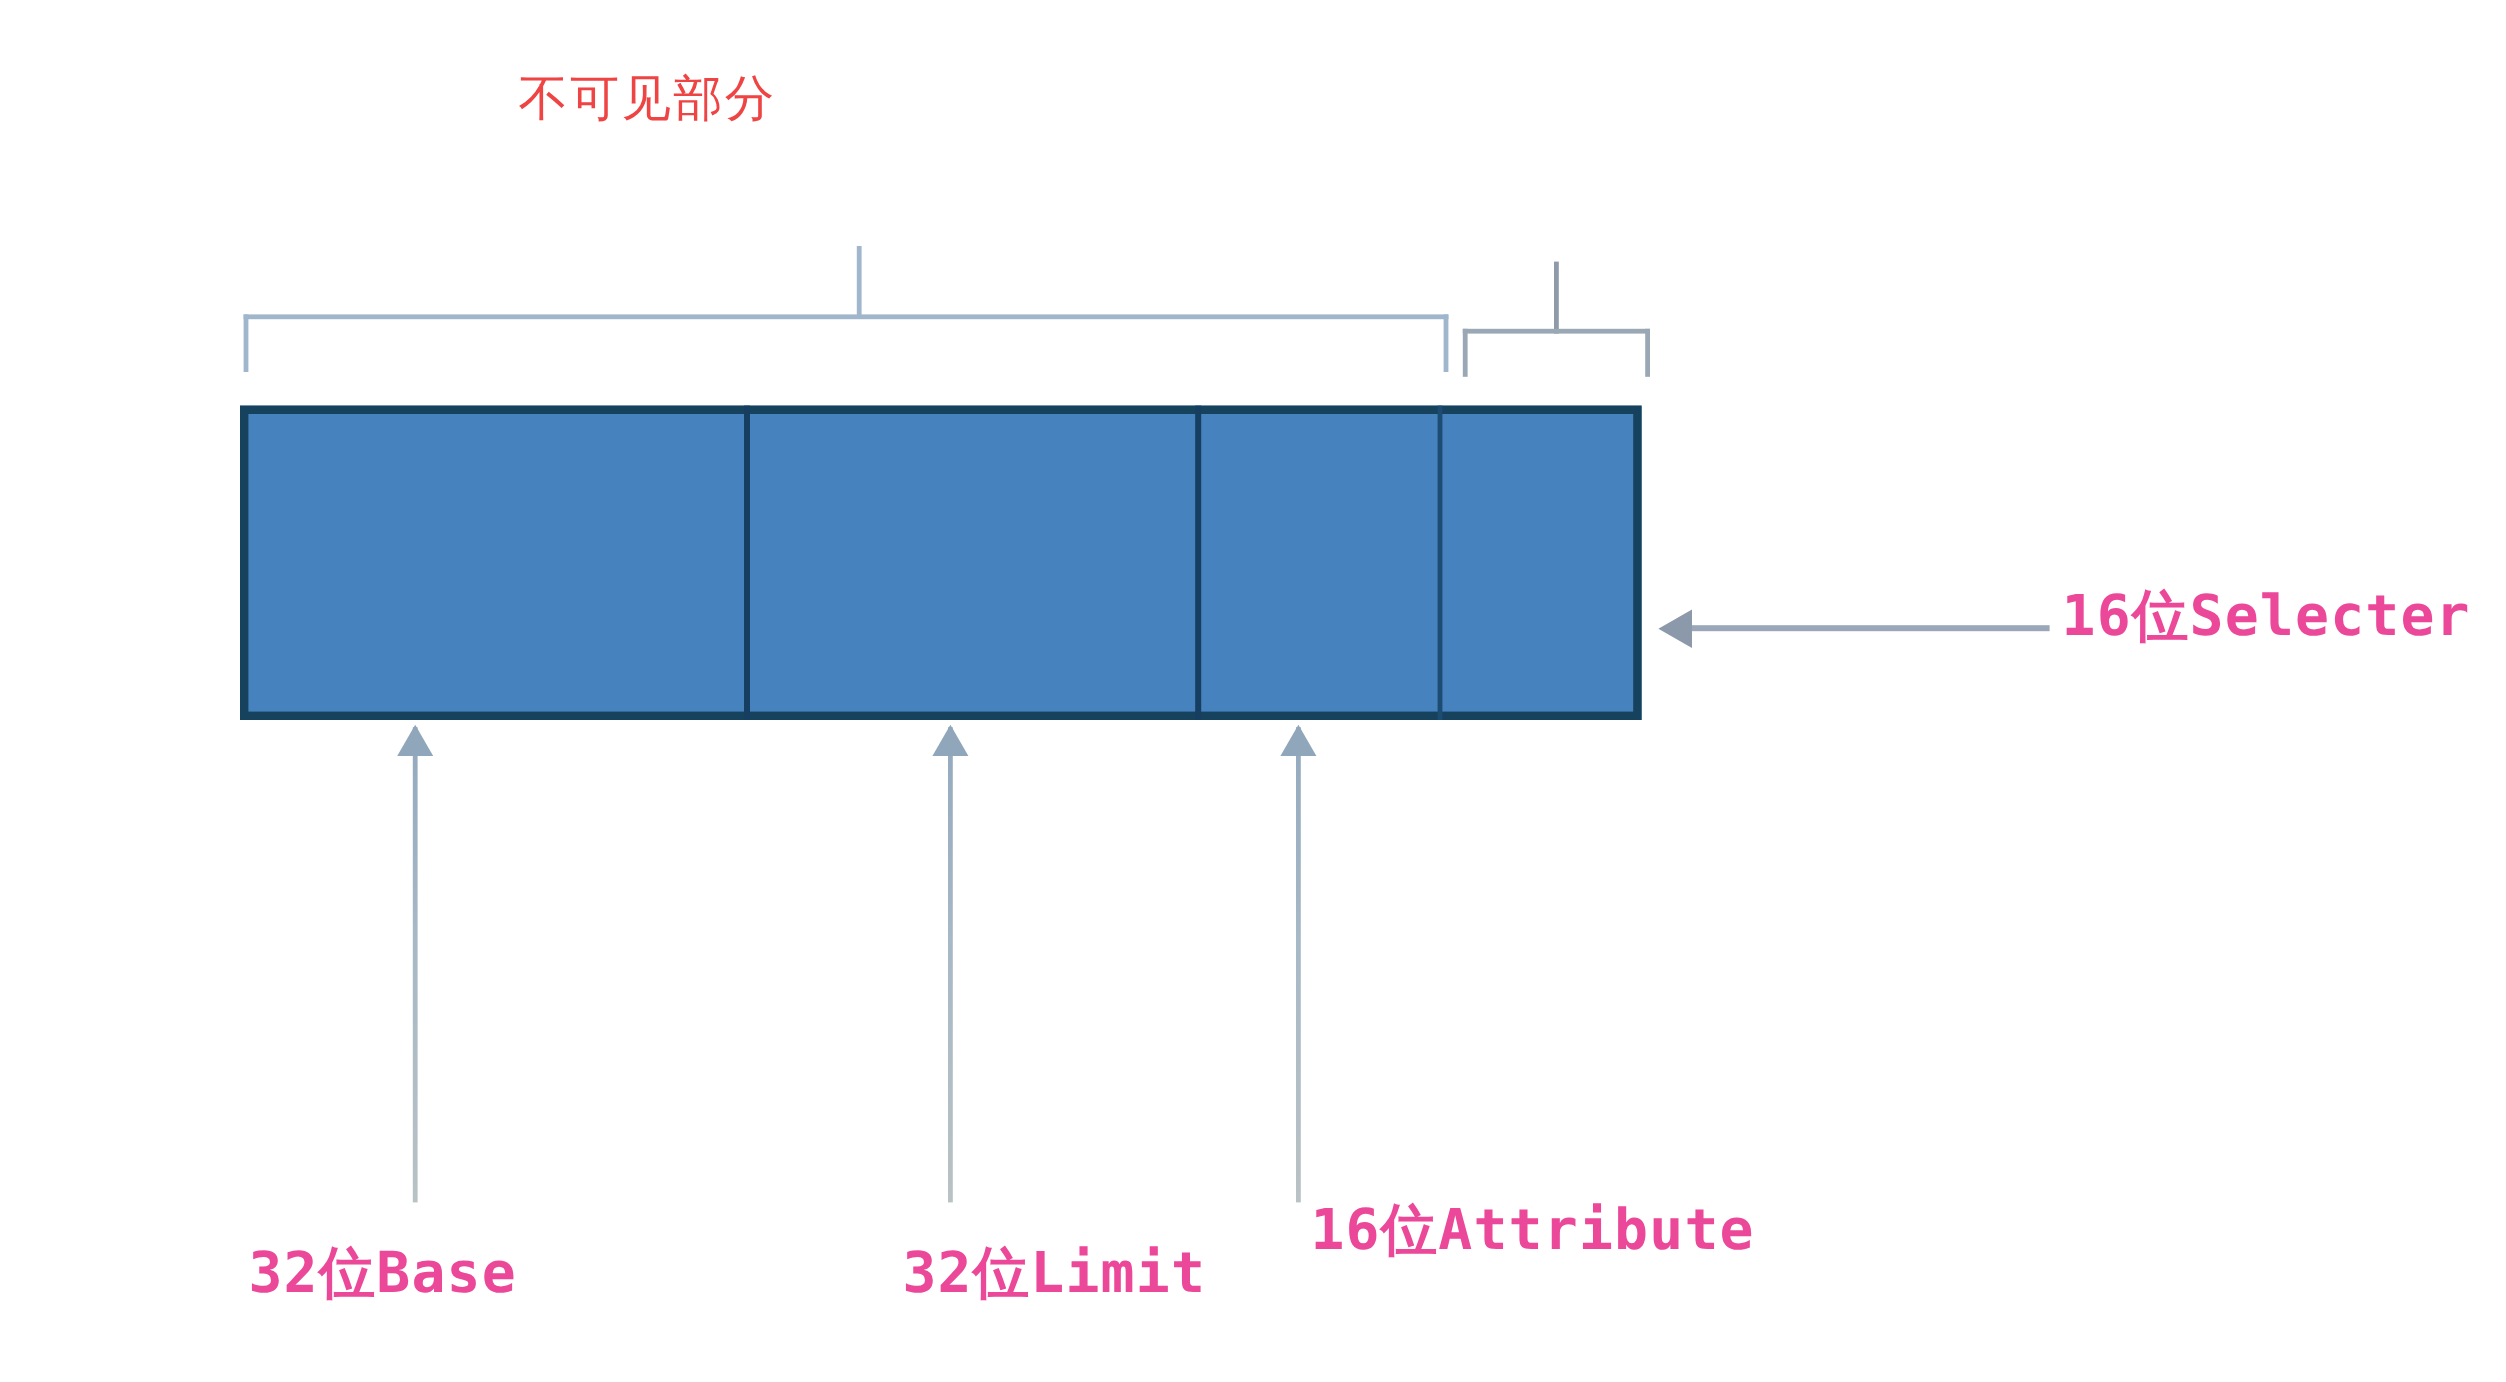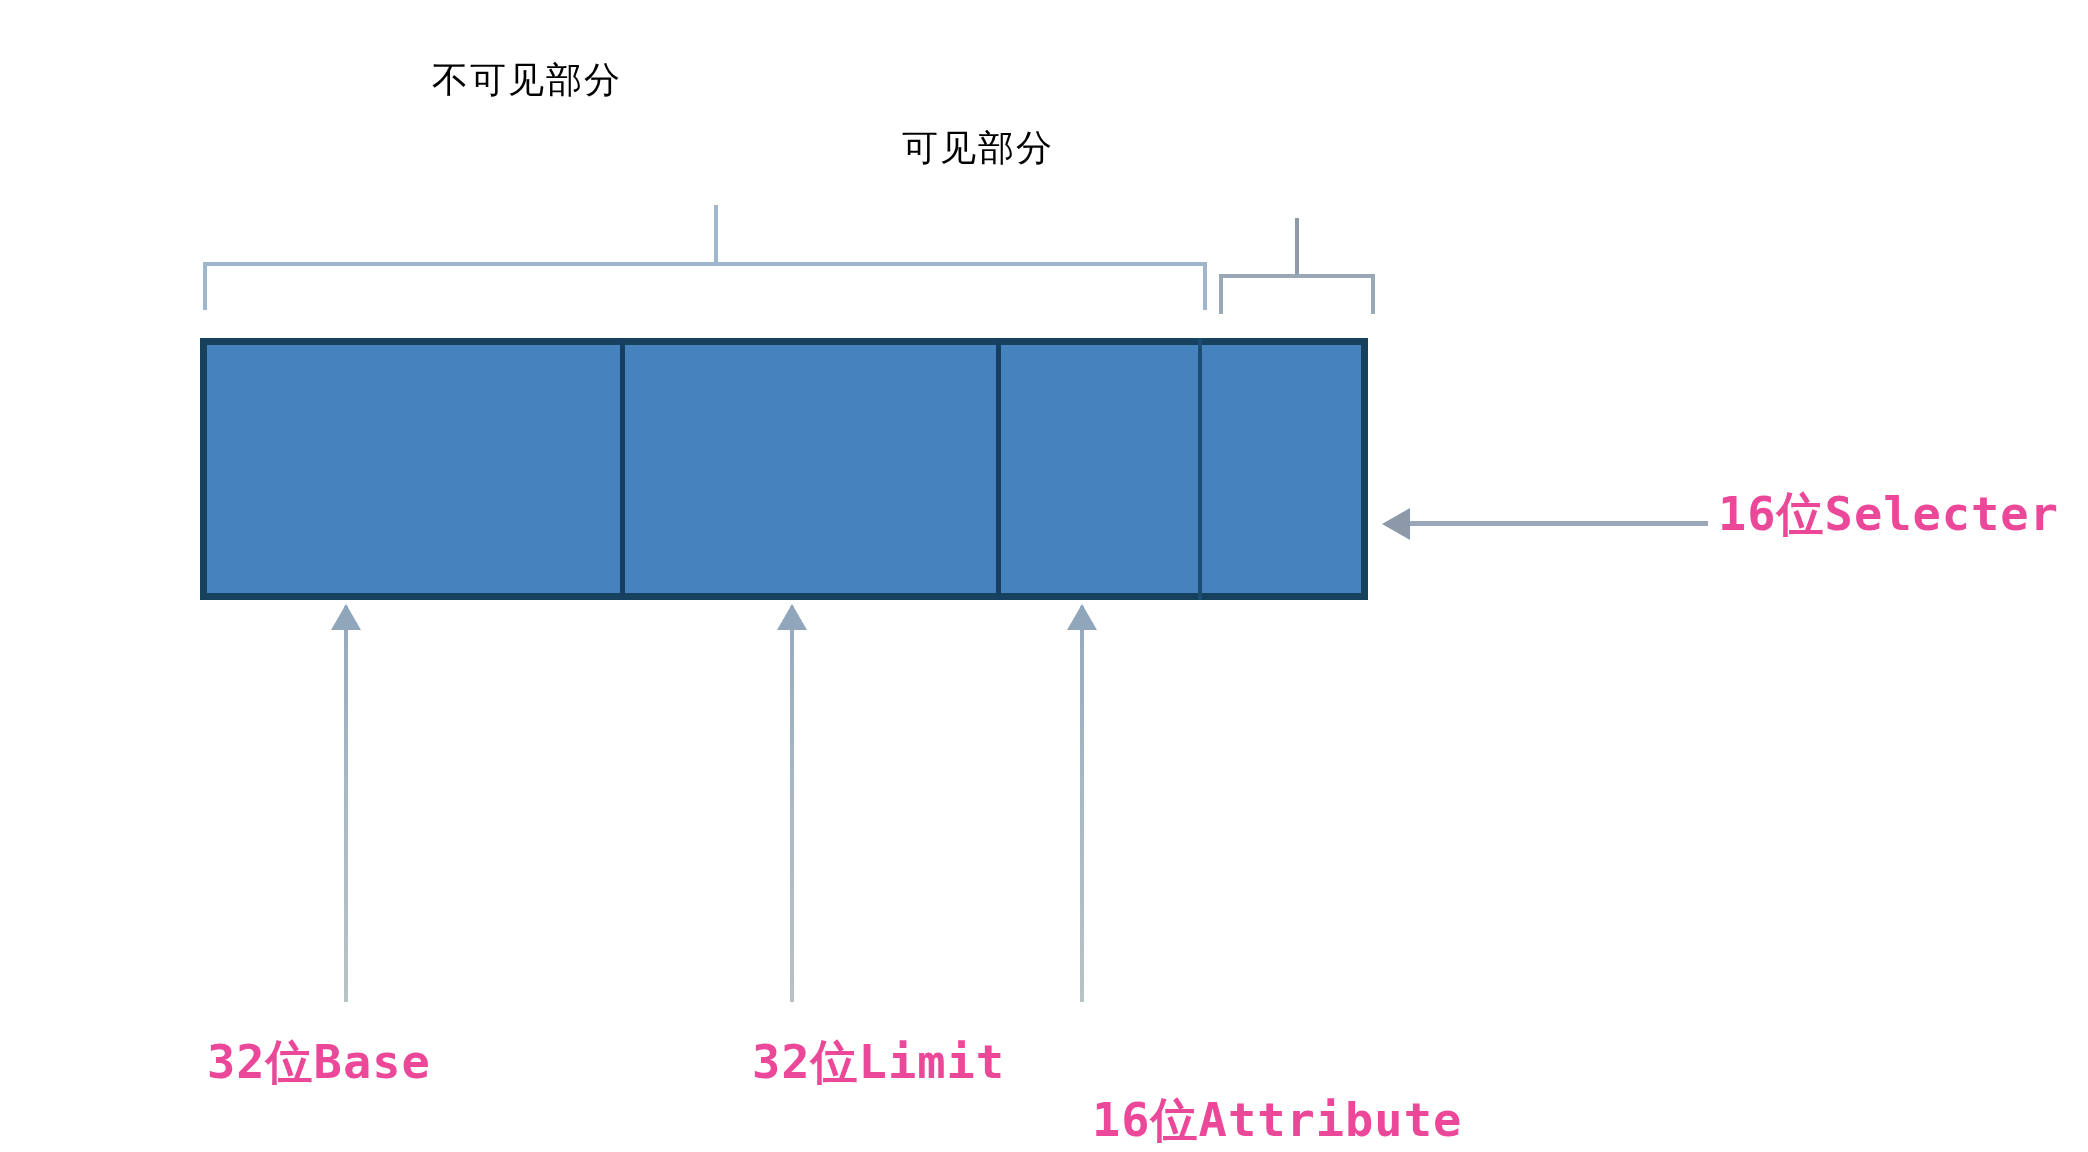--- a/index.html
+++ b/index.html
@@ -81,38 +81,38 @@
 
   
   .label {
     position: absolute;
     color: #2b2b2b;
     white-space: nowrap;
     line-height: 1;
   }
   .cjk-label {
     font-family: "DejaVu Sans", "Liberation Sans", sans-serif;
-    font-size: 36px;
+    font-size: 41px;
     letter-spacing: 2px;
-    color: #000000;
+    color: #ef4444;
   }
   .mono-label {
     font-family: "DejaVu Sans Mono", "Liberation Mono", monospace;
     font-size: 47px;
     font-weight: bold;
     letter-spacing: 1px;
     color: #ec4899;
   }
 
   .label.invisible-part { left: 432px; top: 62px; }
   .label.visible-part   { left: 902px; top: 130px; }
   .label.selector       { left: 1718px; top: 490px; }
   .label.base           { left: 207px; top: 1038px; }
   .label.limit          { left: 752px; top: 1038px; }
-  .label.attribute      { left: 1092px; top: 1096px; text-align: right; }
+  .label.attribute      { left: 1092px; top: 1002px; text-align: right; }
 
   
   .v-arrow {
     position: absolute;
     width: 4px;
     background: linear-gradient(to bottom, #93a9be 0%, #a7b8c6 45%, #b9c2c4 100%);
   }
   .v-arrow::before {
     content: "";
     position: absolute;
@@ -151,21 +151,20 @@
 </style>
 </head>
 <body>
 
 <div id="stage">
 
   <div class="label cjk-label invisible-part">不可见部分</div>
   <div class="stem invisible-stem"></div>
   <div class="bracket invisible-br"></div>
 
-  <div class="label cjk-label visible-part">可见部分</div>
   <div class="stem visible-stem"></div>
   <div class="bracket visible-br"></div>
 
   <div class="bar"></div>
   <div class="divider d1"></div>
   <div class="divider d2"></div>
   <div class="divider d3"></div>
 
   <div class="h-arrow"></div>
   <div class="label mono-label selector">16位Selecter</div>

